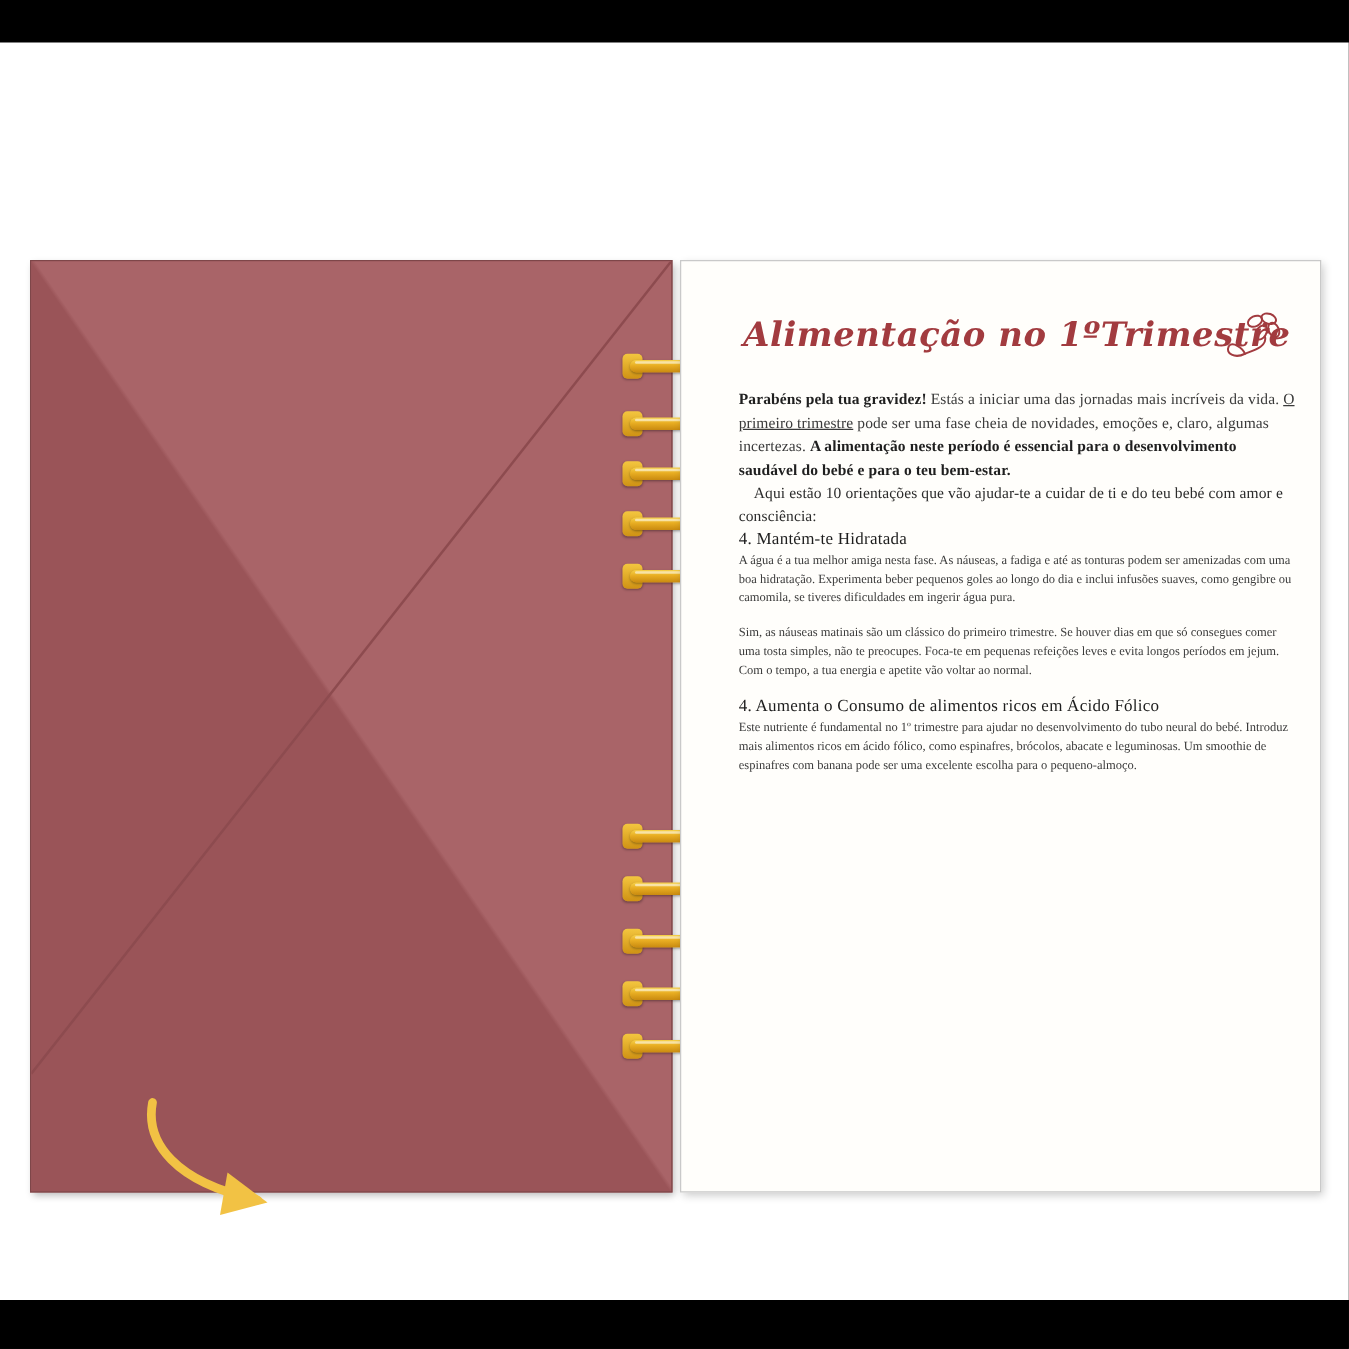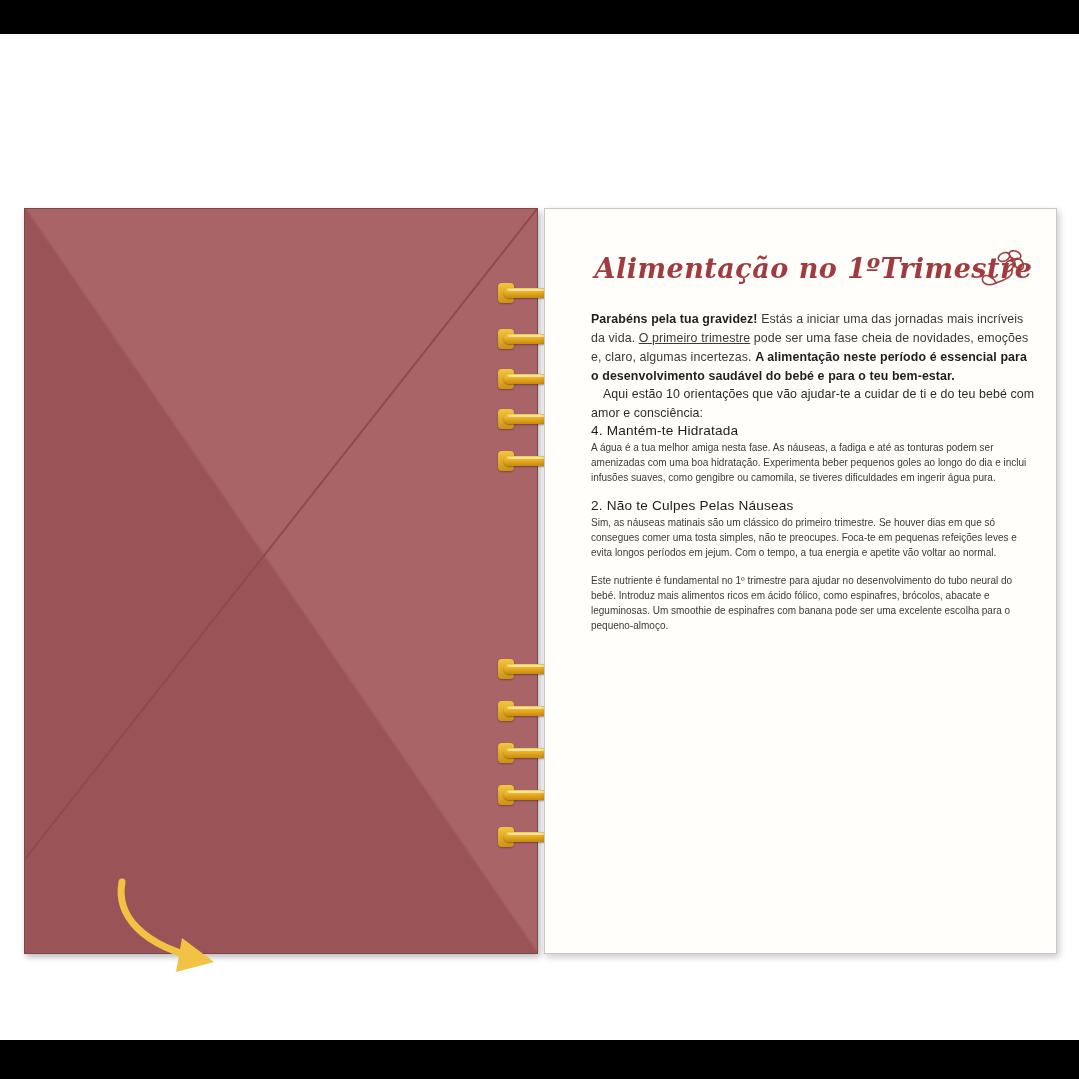--- a/index.html
+++ b/index.html
@@ -153,21 +153,21 @@
     top: -6px;
     width: 56px;
     height: 46px;
   }
 
   
   .sheet-inner p,
   .sheet-inner h3 {
     margin: 0;
     color: #2b2b2b;
-    font-family: Liberation Sans, sans-serif;
+    font-family: Liberation Serif, serif;
   }
   .para {
     font-size: 12.4px;
     line-height: 1.52;
     letter-spacing: 0.1px;
     margin-bottom: 14px;
     color: #3a3a3a;
   }
   .para.lead {
     color: #3a3a3a;
@@ -315,26 +315,26 @@
 
         <p class="para lead"><span class="bold">Parabéns pela tua gravidez!</span><span> Estás a iniciar uma das jornadas mais incríveis da vida. </span><span class="underline">O primeiro trimestre</span><span> pode ser uma fase cheia de novidades, emoções e, claro, algumas incertezas. </span><span class="bold">A alimentação neste período é essencial para o desenvolvimento saudável do bebé e para o teu bem-estar.</span></p>
 
         <p class="para indent">Aqui estão 10 orientações que vão ajudar-te a cuidar de ti e do teu bebé com amor e consciência:</p>
 
         <div class="item">
           <h3>4. Mantém-te Hidratada</h3>
           <p>A água é a tua melhor amiga nesta fase. As náuseas, a fadiga e até as tonturas podem ser amenizadas com uma boa hidratação. Experimenta beber pequenos goles ao longo do dia e inclui infusões suaves, como gengibre ou camomila, se tiveres dificuldades em ingerir água pura.</p>
         </div>
         <div class="item">
-          <h3>2. Não te Culpes Pelas Náuseas</h3>
           <p>Sim, as náuseas matinais são um clássico do primeiro trimestre. Se houver dias em que só consegues comer uma tosta simples, não te preocupes. Foca-te em pequenas refeições leves e evita longos períodos em jejum. Com o tempo, a tua energia e apetite vão voltar ao normal.</p>
         </div>
         <div class="item">
         </div>
         <div class="item">
+          <h3>4. Aumenta o Consumo de alimentos ricos em Ácido Fólico</h3>
           <p>Este nutriente é fundamental no 1º trimestre para ajudar no desenvolvimento do tubo neural do bebé. Introduz mais alimentos ricos em ácido fólico, como espinafres, brócolos, abacate e leguminosas. Um smoothie de espinafres com banana pode ser uma excelente escolha para o pequeno-almoço.</p>
         </div>
 
       </div>
     </div>
 
     <div class="arrow-wrap">
       <svg viewBox="0 0 160 120">
         <path d="M12 8 C 6 40, 30 72, 96 86" fill="none" stroke="#f2c244" stroke-width="7" stroke-linecap="round"></path>
         <path d="M72 64 L 104 88 L 66 98 Z" fill="#f2c244"></path>

